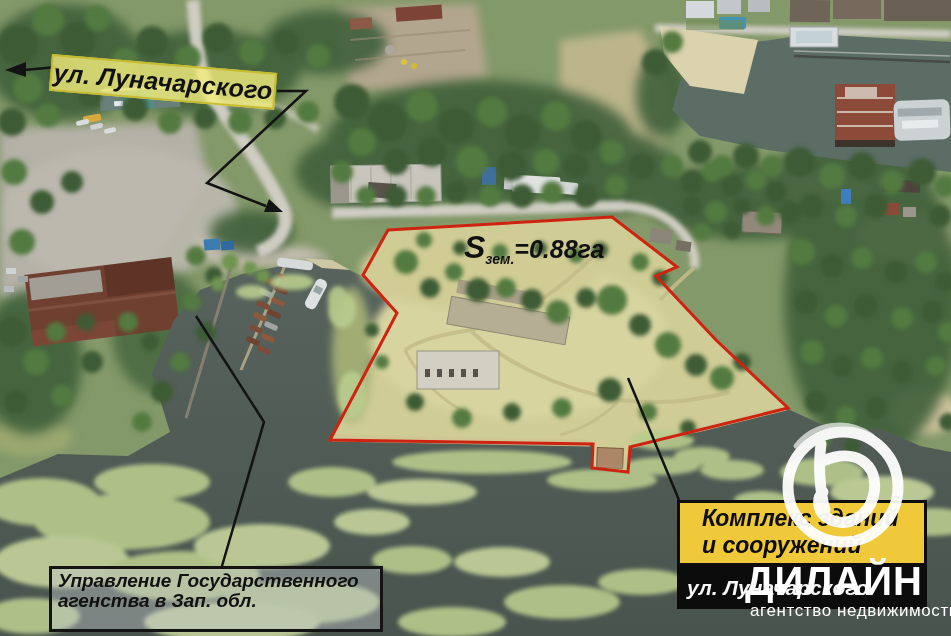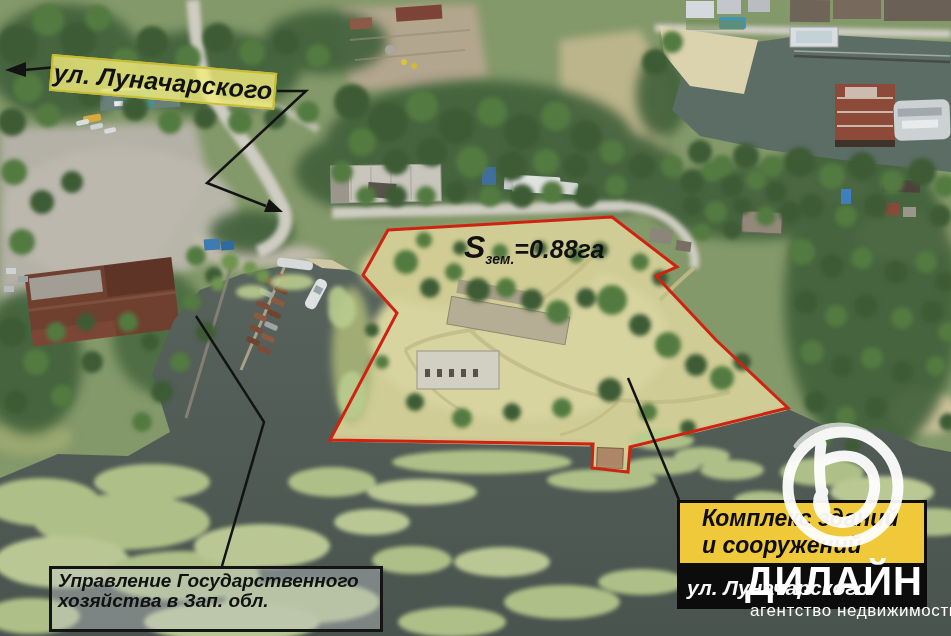--- a/index.html
+++ b/index.html
@@ -456,21 +456,21 @@
     <polygon points="26,62 5,70 26,77" fill="#131313"></polygon>
     <polygon points="283,212 264,212 269,199" fill="#131313"></polygon>
   </svg>
 
   <div class="lbl street-label">ул. Луначарского</div>
 
   <div class="lbl area-label"><span class="s">S</span><sub>зем.</sub><span>=0.88га</span></div>
 
   <div class="lbl fishery-box">
     <span>Управление Государственного</span>
-    <span>хозяйства в Зап. обл.</span>
+    <span>агенства в Зап. обл.</span>
   </div>
 
 
   <div class="complex-box">
     <div class="complex-yellow">
       <span>Комплекс зданий</span>
       <span>и сооружений</span>
     </div>
     <div class="complex-black">ул. Луначарского</div>
   </div>

